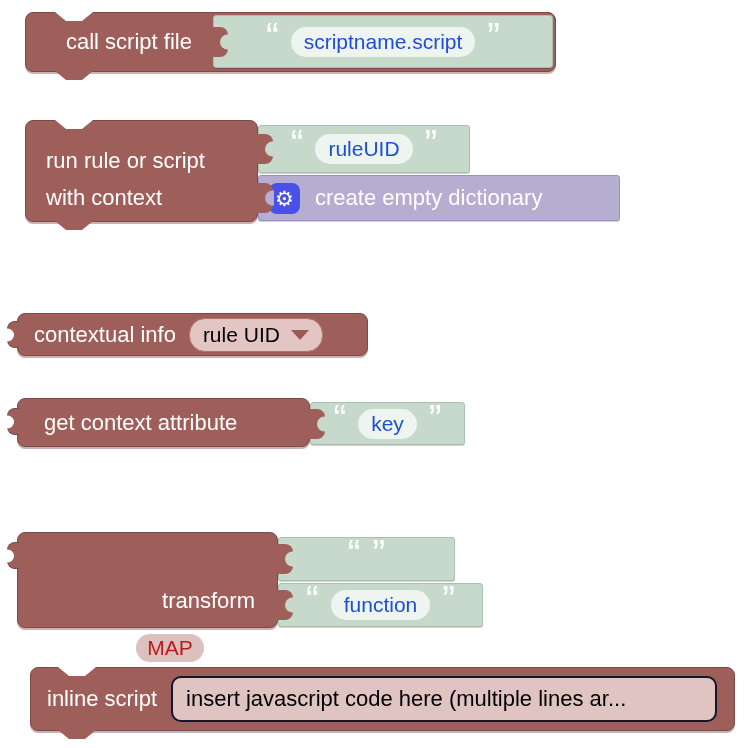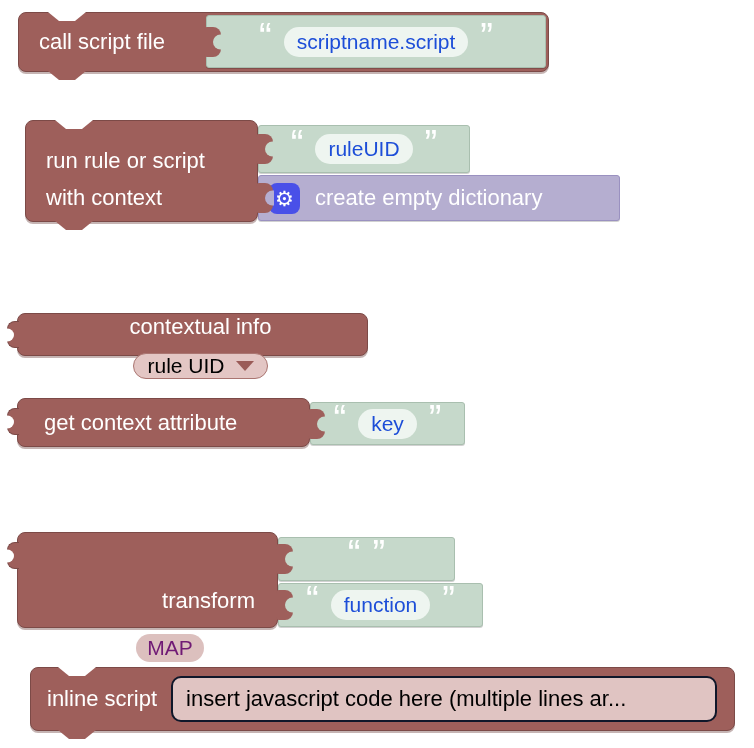--- a/index.html
+++ b/index.html
@@ -56,36 +56,36 @@
   .pill{
     background:#eef5f0;border-radius:15px;padding:3px 13px;color:#1d4ed8;
     font-size:21px;white-space:nowrap;
   }
   
   .dropdown{
     background:#e3c6c4;border:1px solid #aa7571;border-radius:16px;height:32px;
     display:flex;align-items:center;gap:11px;padding:0 13px;color:#000;font-size:21px;
   }
   .caret{width:0;height:0;border-left:9px solid transparent;border-right:9px solid transparent;border-top:10px solid #9a5b57;}
-  .map-pill{background:#dcc0be;border-radius:15px;padding:2px 11px;color:#701a75;font-size:21px;}
+  .map-pill{background:#dcc0be;border-radius:15px;padding:2px 11px;color:#b91c1c;font-size:21px;}
   .inline-field{
     background:#e0c4c2;border:2px solid #0f172a;border-radius:10px;color:#000;font-size:22px;
     display:flex;align-items:center;padding:0 13px;white-space:nowrap;overflow:hidden;box-sizing:border-box;
   }
   .gear-btn{
     width:31px;height:31px;background:#4950e8;border-radius:8px;color:#fff;flex:0 0 31px;
     display:flex;align-items:center;justify-content:center;font-size:21px;line-height:1;
   }
 </style>
 </head>
 <body>
 
 <div class="canvas">
 
-  <div class="block red" style="left:18px;top:12px;width:531px;height:60px;">
+  <div class="block red" style="left:25px;top:12px;width:531px;height:60px;padding-left:20px;">
     <div class="notch-top" style="left:29px"></div>
     <div class="bump-bottom" style="left:29px"></div>
     <div class="row" style="height:58px;padding-left:20px;">
       <span class="label">call script file</span>
     </div>
     <div class="value-block green" style="left:187px;top:2px;width:340px;height:53px;">
       <div class="socket"></div>
       <span class="quote">“</span>
       <span class="pill">scriptname.script</span>
       <span class="quote">”</span>
@@ -109,21 +109,21 @@
     </div>
     <div class="value-block purple" style="left:232px;top:54px;width:362px;height:46px;">
       <div class="socket socket-purple"></div>
       <span class="gear-btn">⚙</span>
       <span class="label">create empty dictionary</span>
     </div>
   </div>
 
   <div class="block red" style="left:17px;top:313px;width:351px;height:43px;">
     <div class="out-tab" style="top:7px"></div>
-    <div class="row" style="height:41px;padding-left:16px;gap:13px;flex-direction:column;">
+    <div class="row" style="height:41px;padding-left:16px;gap:13px;">
       <span class="label">contextual info</span>
       <div class="dropdown">
         <span>rule UID</span>
         <span class="caret"></span>
       </div>
     </div>
   </div>
 
   <div class="block red" style="left:17px;top:398px;width:293px;height:49px;">
     <div class="out-tab" style="top:9px"></div>

